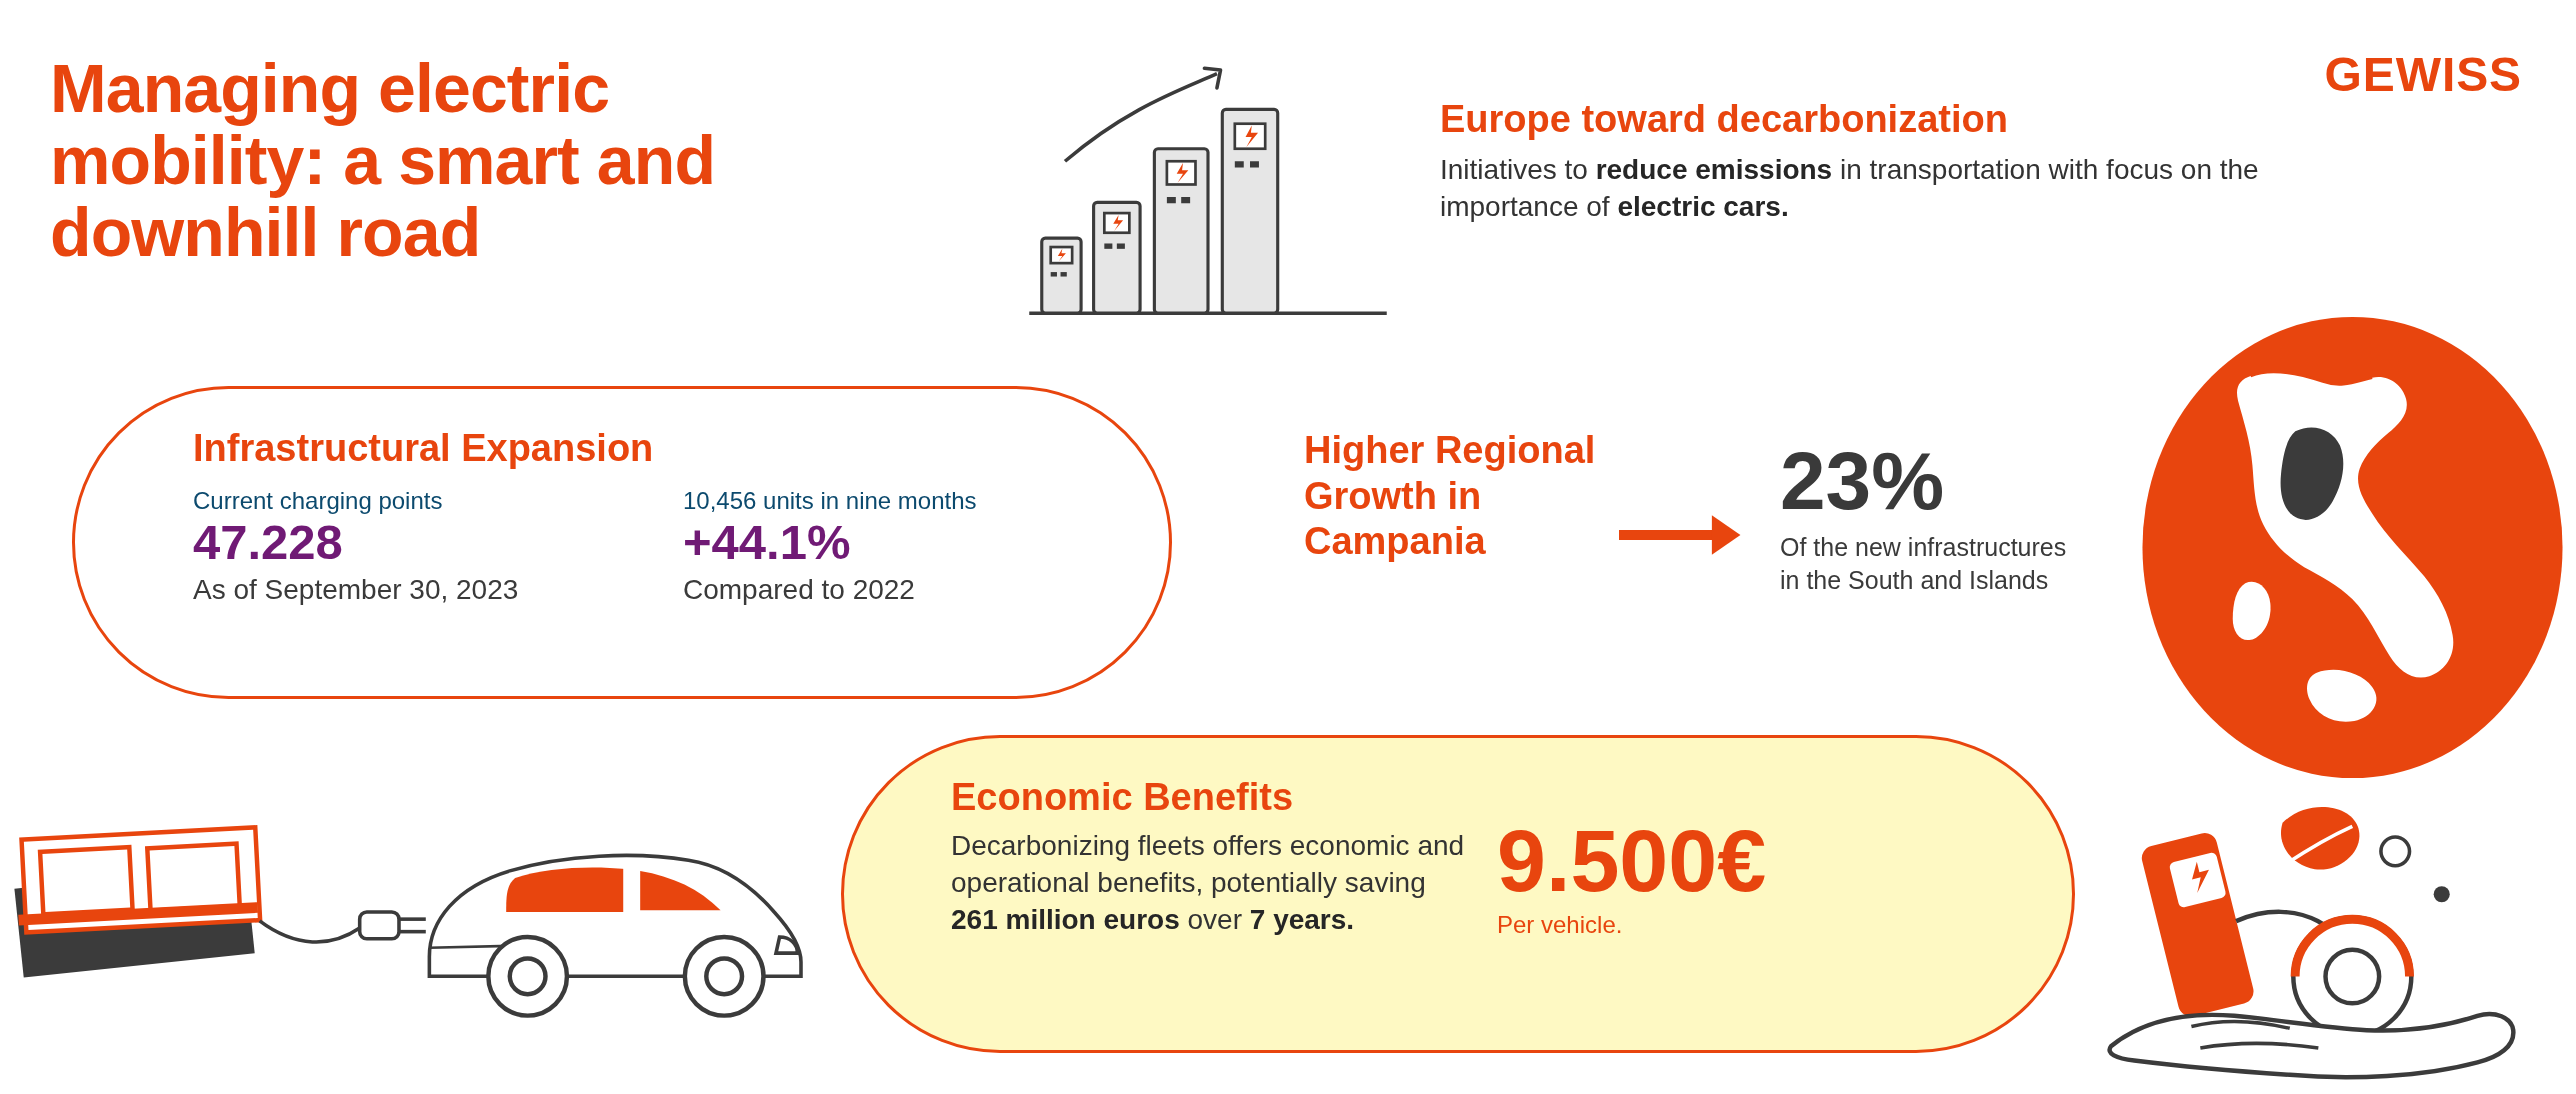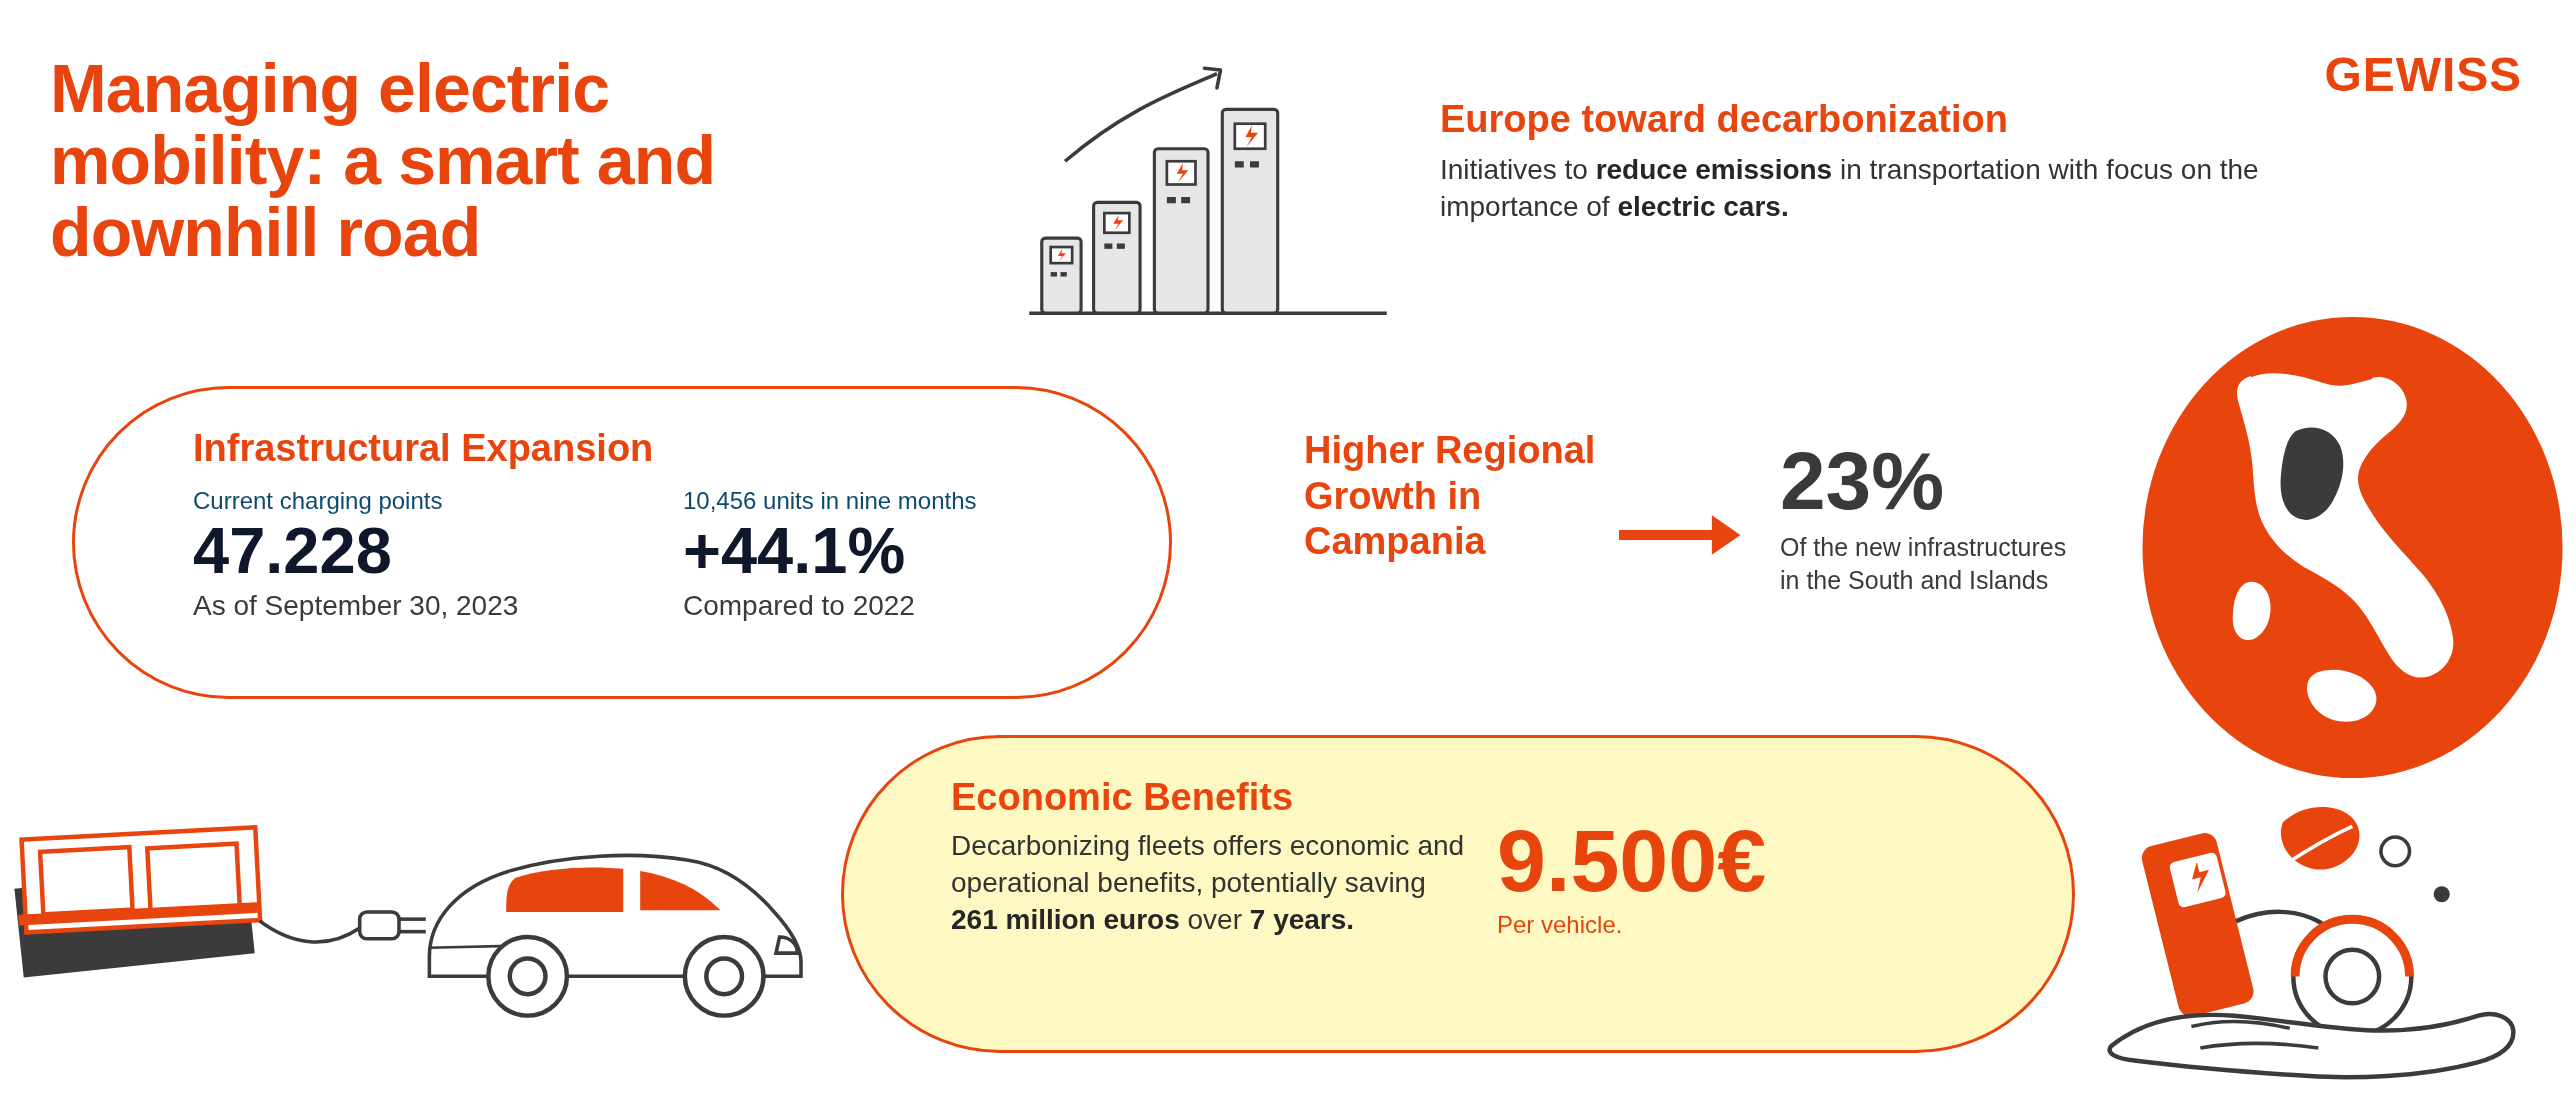--- a/index.html
+++ b/index.html
@@ -44,21 +44,21 @@
   #infra-pill {
     position: absolute; left: 72px; top: 386px; width: 1100px; height: 313px;
     border: 3.6px solid #E8450E; border-radius: 157px; background:#fff;
   }
   #infra-pill .pill-title {
     position:absolute; left: 118px; top: 38px;
     font-size: 38px; font-weight: 800; color:#E8450E;
   }
   .stat { position:absolute; }
   .stat .cap { font-size: 24px; color:#0c4a6e; }
-  .stat .big { font-size: 65px; font-weight: 800; color:#0f172a; line-height:1.05; margin: 1.8px 0 5.4px 0;}
+  .stat .big { font-size: 49px; font-weight: 800; color:#701a75; line-height:1.05; margin: 1.8px 0 5.4px 0;}
   .stat .sub { font-size: 28px; color:#3a3a3a; }
   #stat-points { left: 118px; top: 98px; }
   #stat-growth { left: 580px; top: 98px; margin-left: 28px; }
 
   
   #campania {
     position:absolute; left: 1304px; top: 428px; width: 304px;
     font-size: 38px; font-weight: 800; color:#E8450E; line-height:1.2;
   }
   #arrow-right { position:absolute; left: 1619px; top: 508px; width: 125px; height: 54px; }

